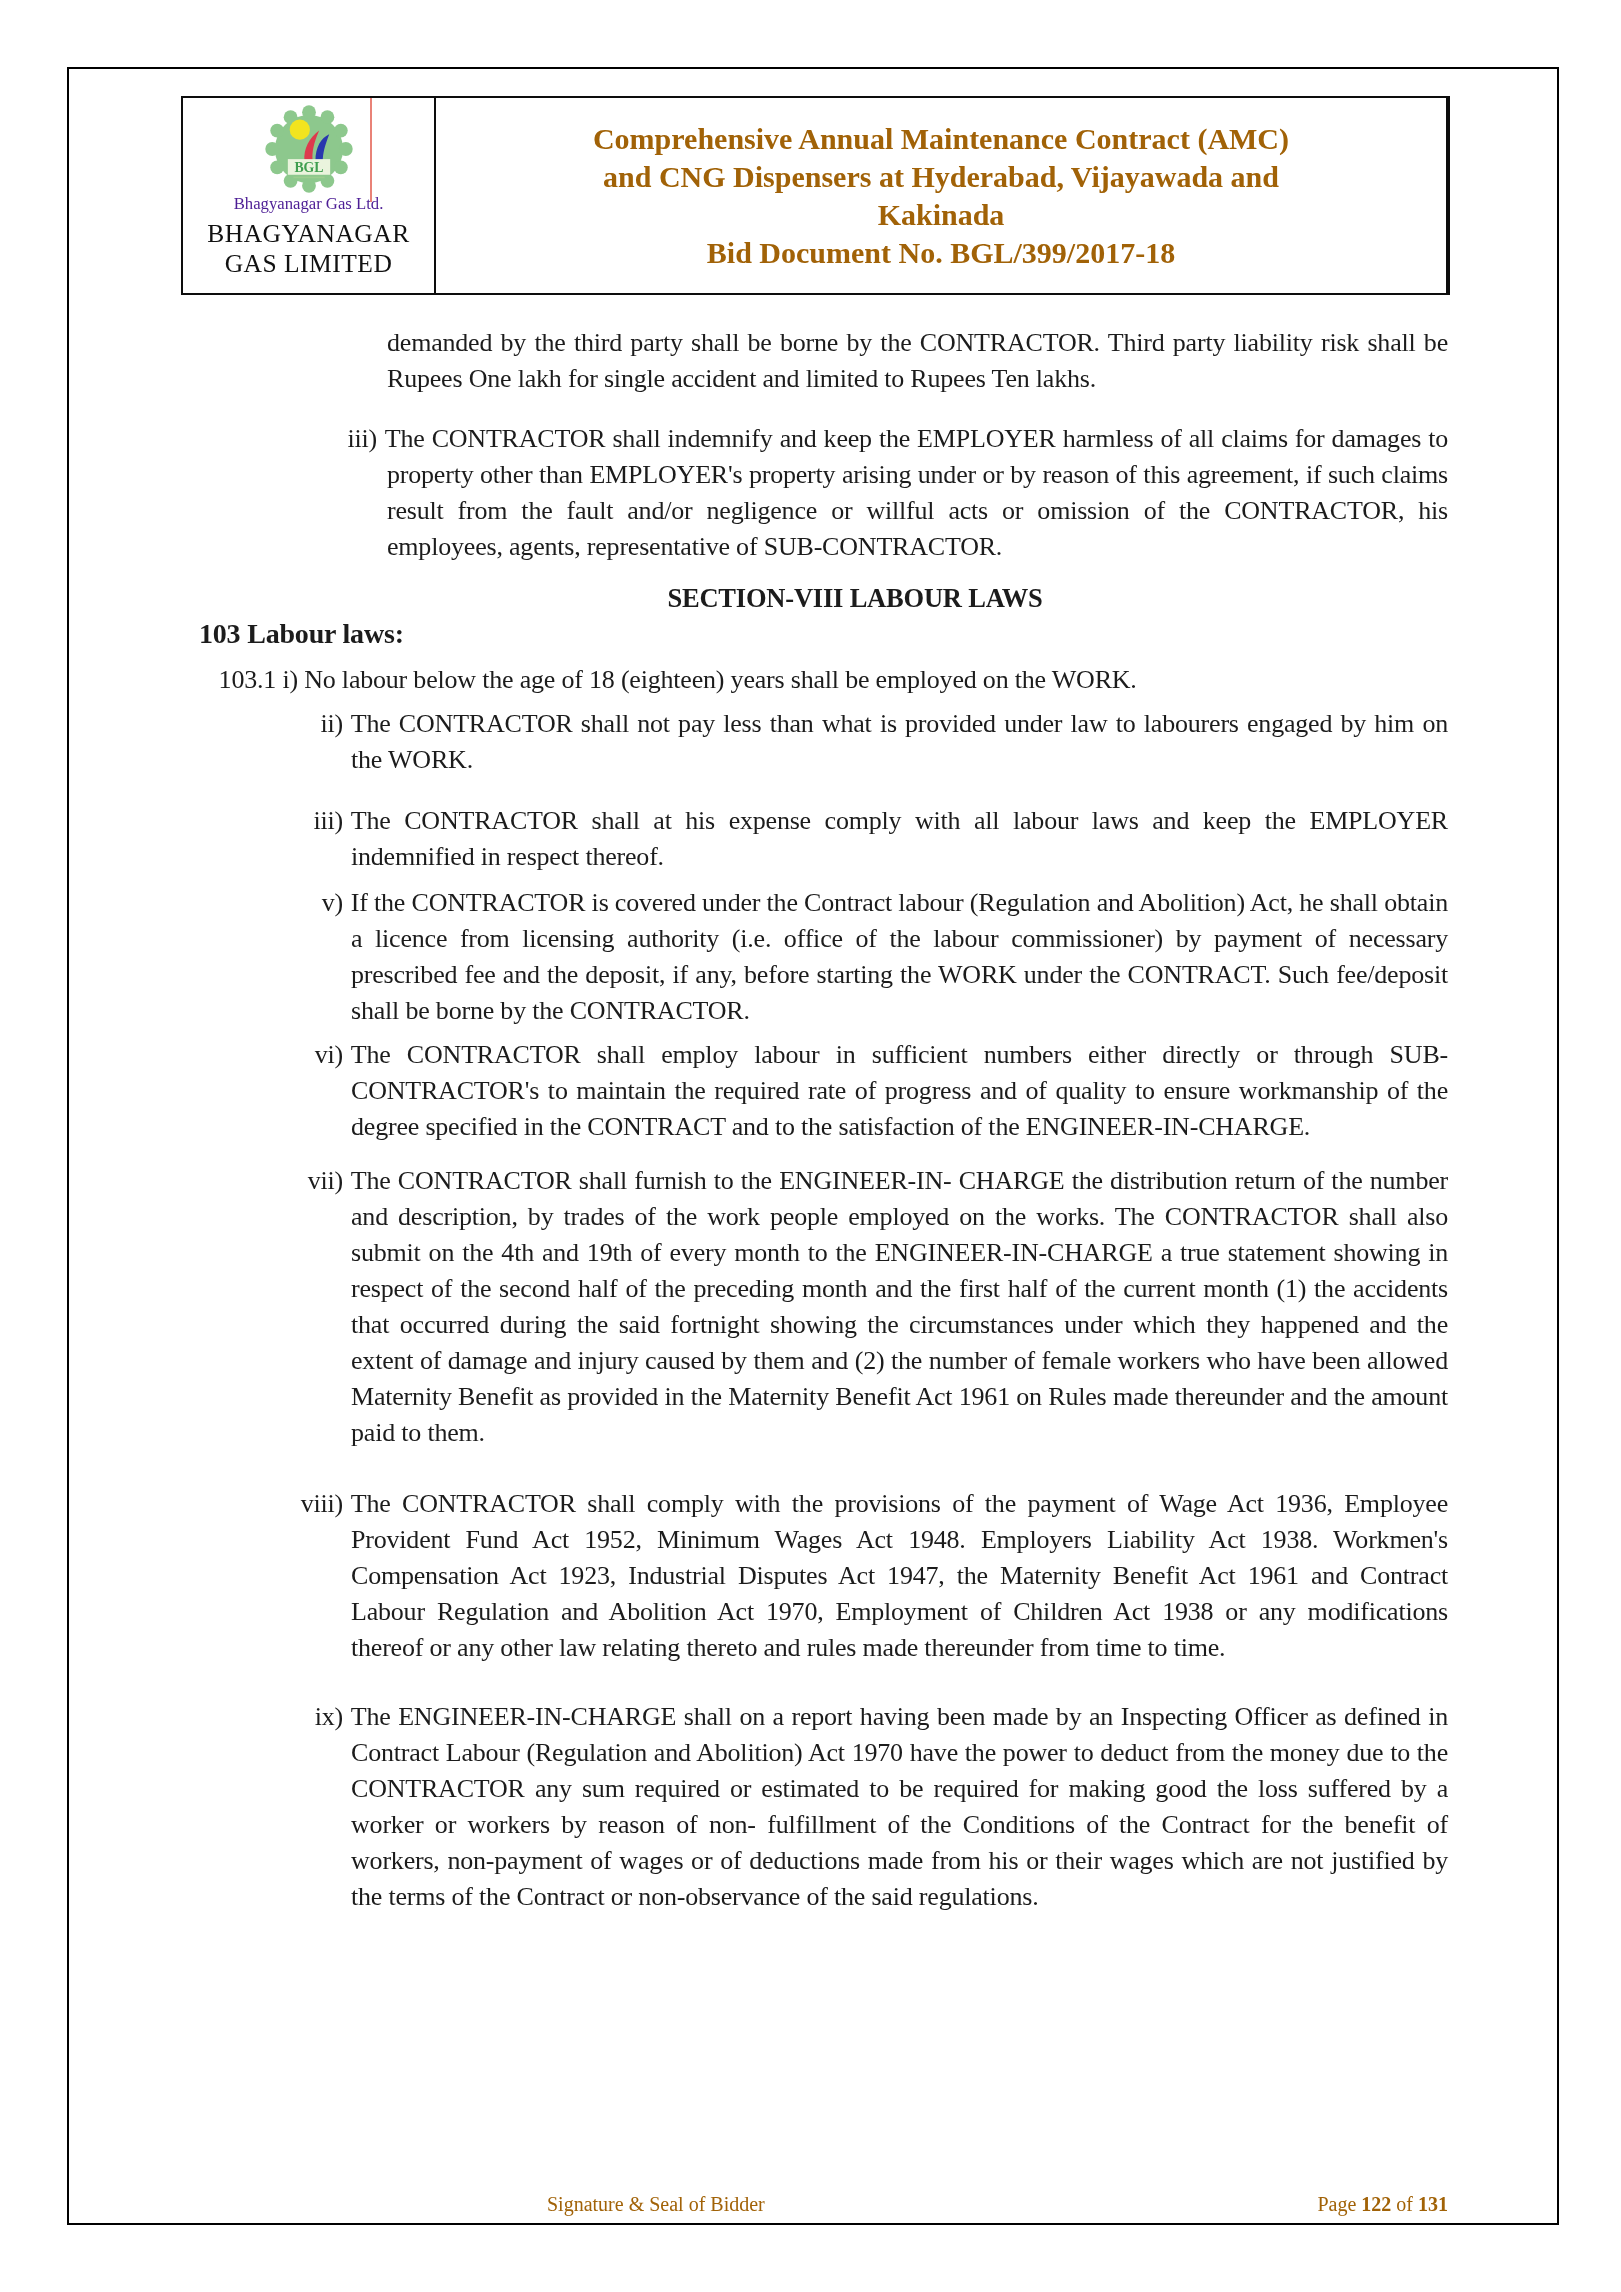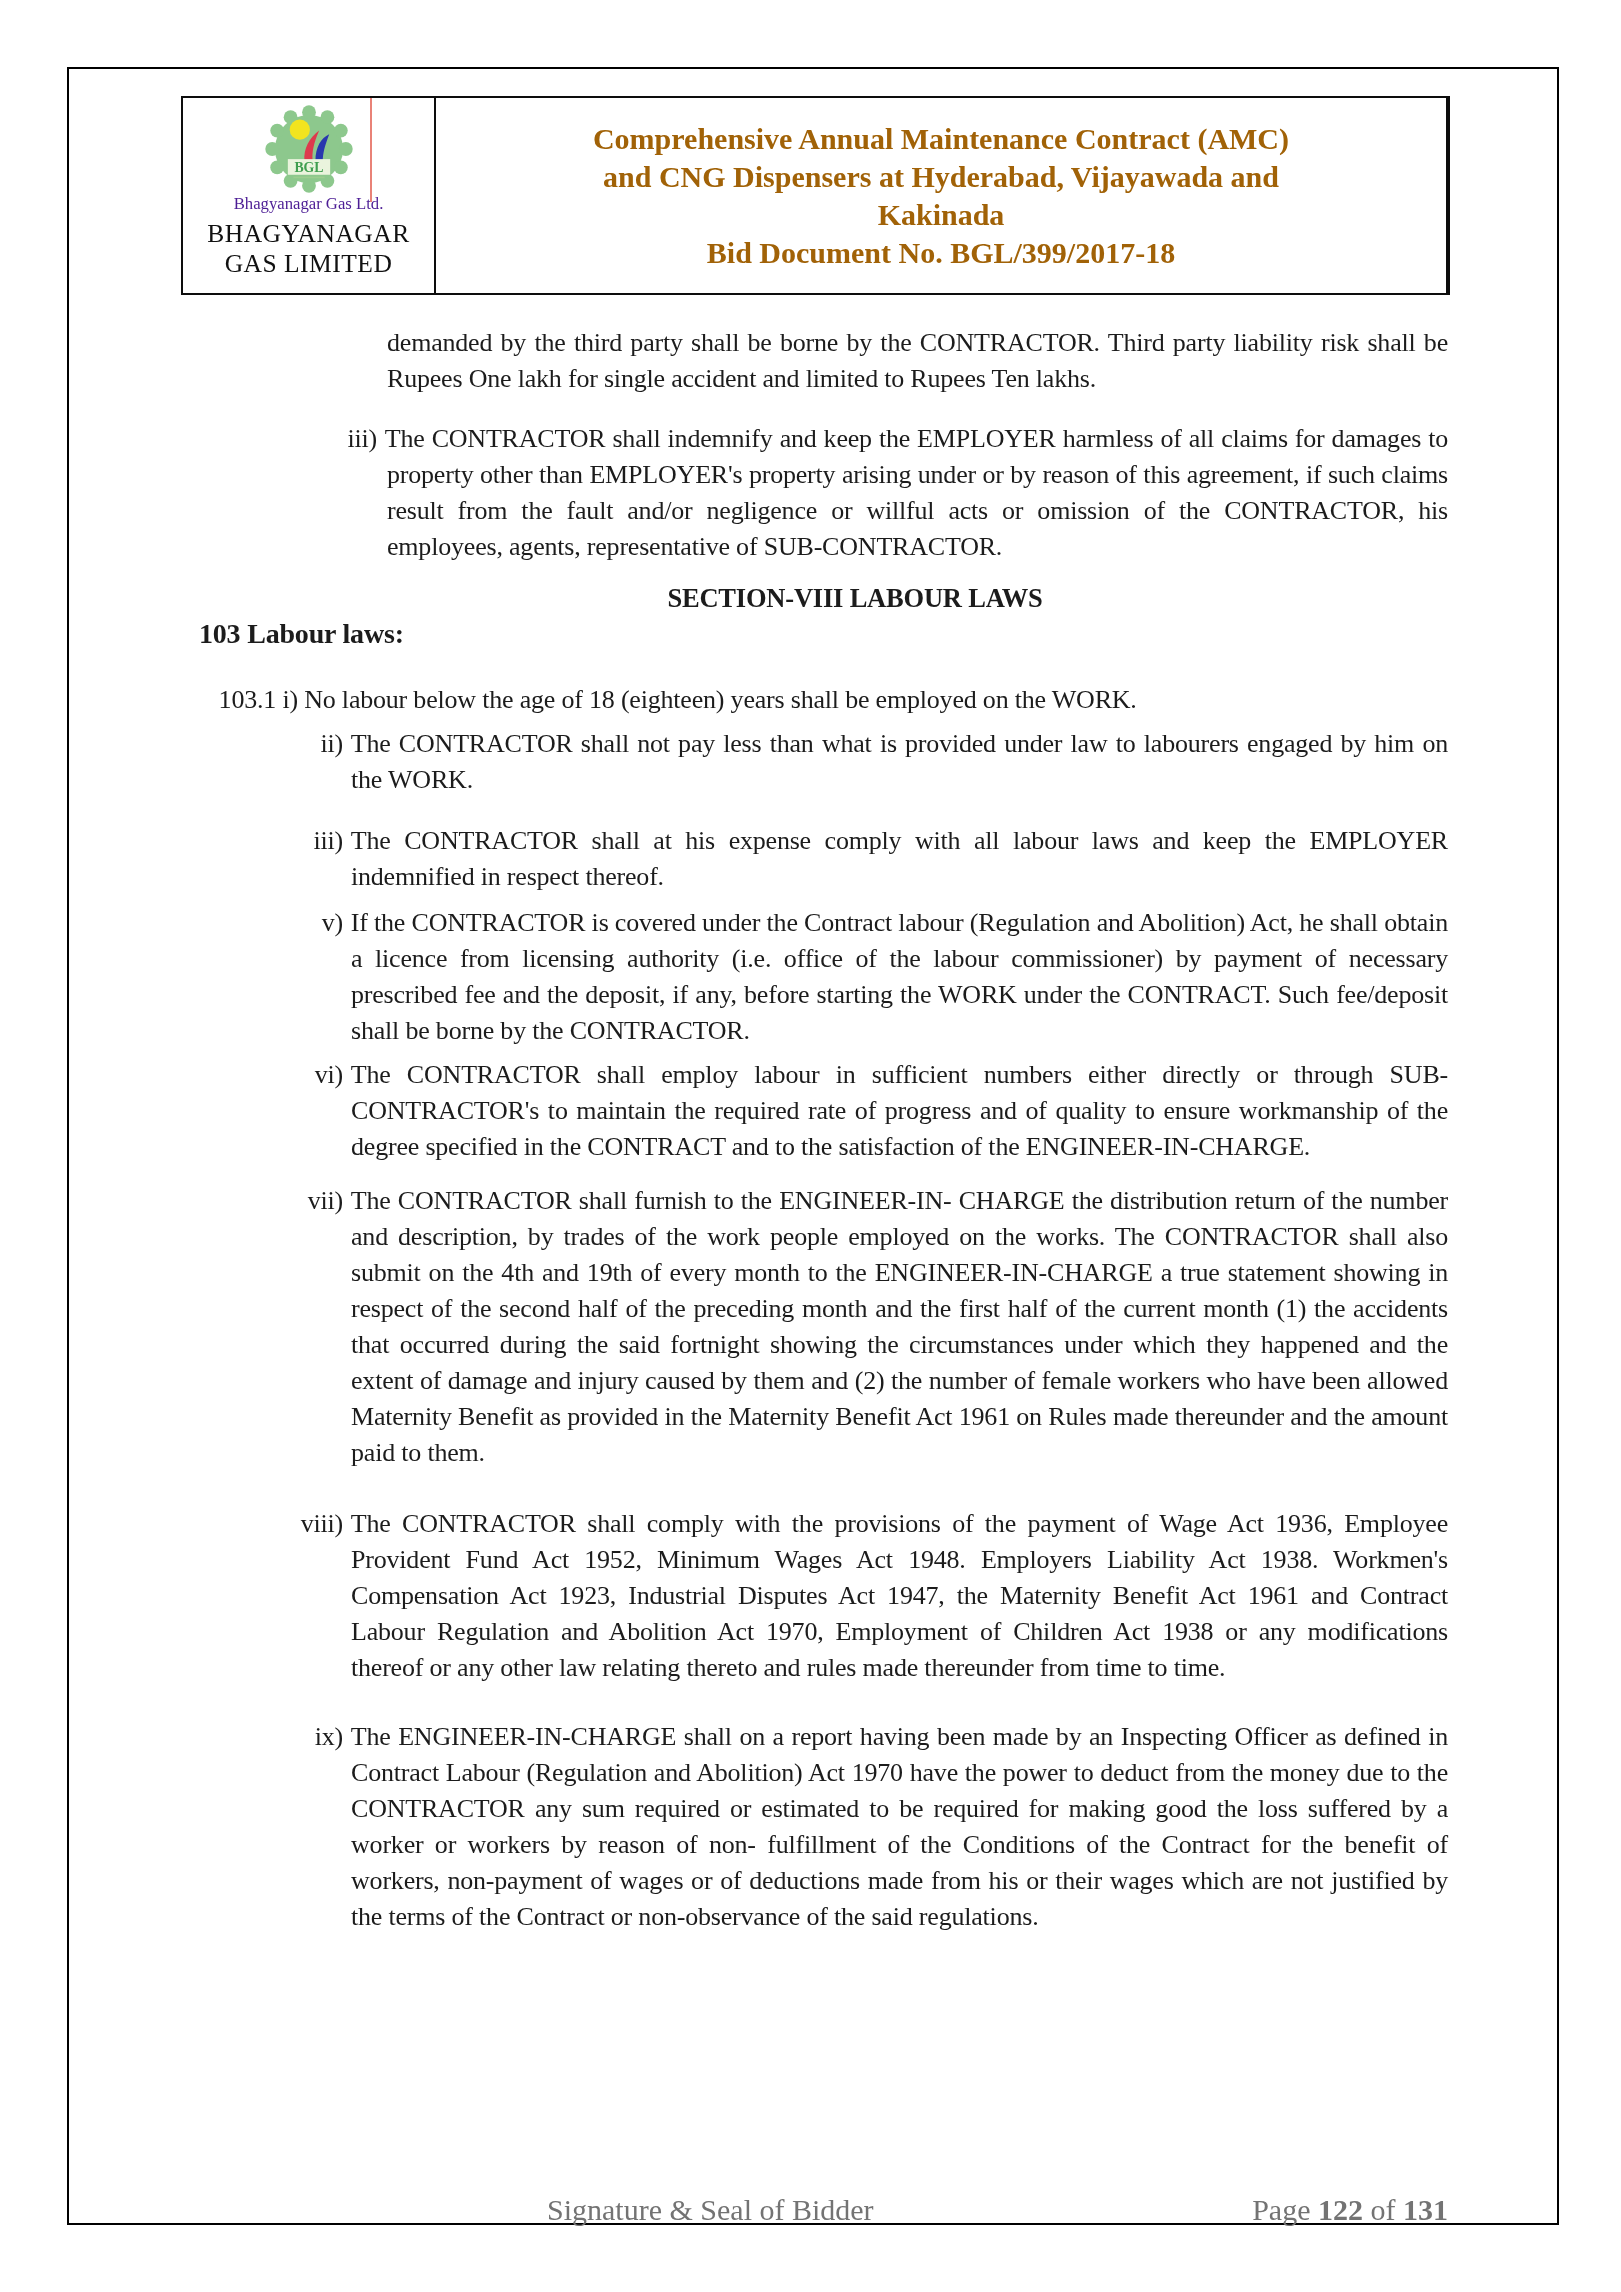--- a/index.html
+++ b/index.html
@@ -53,33 +53,33 @@
   .li .lbl{display:inline-block;text-align:right;margin-right:7.8px;}
   .li-a{padding-left:188px;text-indent:-57px;margin-top:23.5px;}
   .li-a .lbl{width:47px;}
   .li-b{padding-left:152px;text-indent:-63px;}
   .li-b .lbl{width:55px;}
   .section-heading{
     margin-top:15.7px;text-align:center;font-weight:bold;font-size:26.5px;
     padding-left:63px;text-align-last:center;
   }
   .clause-heading{font-weight:bold;font-size:28px;margin-top:0;text-align:left;}
-  .clause-first{margin-top:30px;margin-left:19.6px;text-align:left;}
+  .clause-first{margin-top:10px;margin-left:19.6px;text-align:left;}
   .mt-ii{margin-top:7.8px;}
   .mt-iii{margin-top:25.5px;}
   .mt-iv{margin-top:7.8px;}
   .mt-v{margin-top:9.8px;}
   .mt-vi{margin-top:7.8px;}
   .mt-vii{margin-top:17.6px;}
   .mt-viii{margin-top:35px;}
   .mt-ix{margin-top:33px;}
   
   .footer{
     position:absolute;left:199px;top:2193px;width:1249px;height:33px;
-    font-size:30px;color:#737373;
+    font-size:20px;color:#a16207;
   }
   .footer .signature{position:absolute;left:348px;top:0;}
   .footer .pagenum{position:absolute;right:0;top:0;}
   .footer b{font-weight:bold;}
 </style>
 </head>
 <body>
 
 <div class="page">
 

